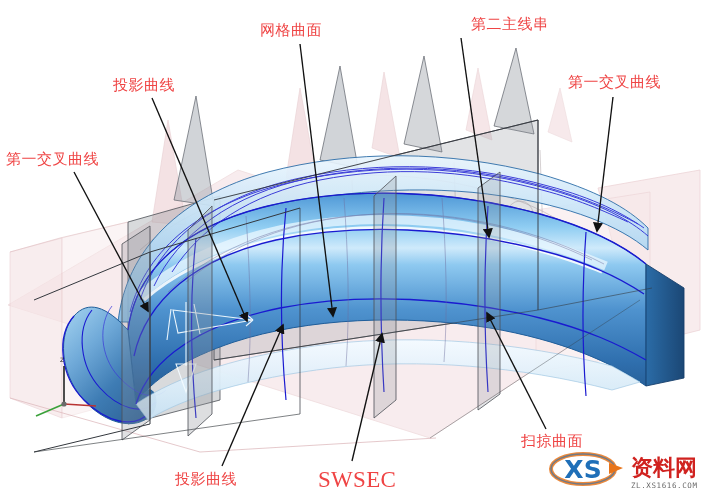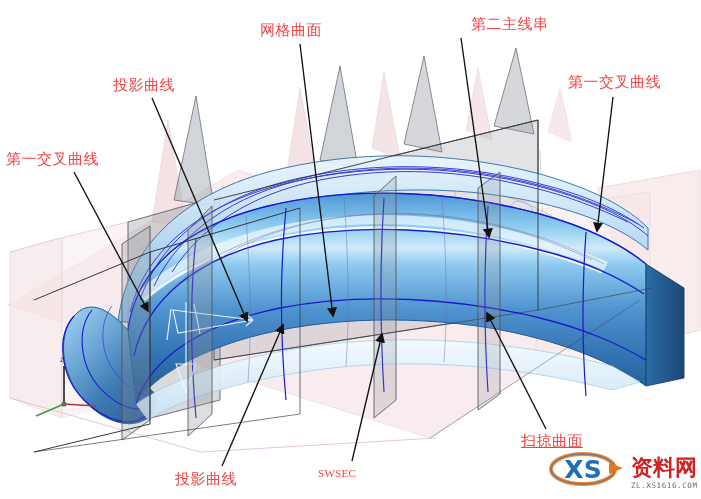--- a/index.html
+++ b/index.html
@@ -28,21 +28,21 @@
     position: absolute;
     font-family: "DejaVu Sans", sans-serif;
     font-size: 15px;
     line-height: 1;
     color: #ef4444;
     white-space: nowrap;
     letter-spacing: 0.5px;
   }
   .label.serif {
     font-family: "Liberation Serif", "DejaVu Serif", serif;
-    font-size: 11px;
+    font-size: 23px;
     letter-spacing: 0.3px;
   }
   #watermark {
     position: absolute;
     right: 4px;
     bottom: 2px;
     width: 158px;
     height: 56px;
     pointer-events: none;
   }
@@ -259,21 +259,21 @@
   </svg>
 
   <div id="labels">
       <div class="label" style="left: 6px; top: 152px;">第一交叉曲线</div>
       <div class="label" style="left: 113px; top: 78px;">投影曲线</div>
       <div class="label" style="left: 260px; top: 23px;">网格曲面</div>
       <div class="label" style="left: 424px; top: 17px; margin-left: 47px;">第二主线串</div>
       <div class="label" style="left: 568px; top: 75px;">第一交叉曲线</div>
       <div class="label" style="left: 175px; top: 472px;">投影曲线</div>
       <div class="label serif" style="left: 318px; top: 468px;">SWSEC</div>
-      <div class="label" style="left: 521px; top: 434px; text-decoration: underline;">扫掠曲面</div>
+      <div class="label" style="left: 521px; top: 434px;">扫掠曲面</div>
     </div>
 
   <svg id="watermark" viewBox="0 0 158 56">
     <g>
       <ellipse cx="44" cy="28" rx="32" ry="15" fill="none" stroke="#e8741a" stroke-width="4" opacity="0.85"></ellipse>
       <ellipse cx="44" cy="28" rx="32" ry="15" fill="none" stroke="#1f6fb8" stroke-width="1.6" opacity="0.6"></ellipse>
       <path d="M70,22 L84,27 L70,33 Z" fill="#e8741a"></path>
       <text x="44" y="37" text-anchor="middle" class="wm-text" font-size="25" fill="#1f6fb8">XS</text>
     </g>
     <text x="92" y="34" class="wm-text" font-size="22" fill="#d0221f">资料网</text>

